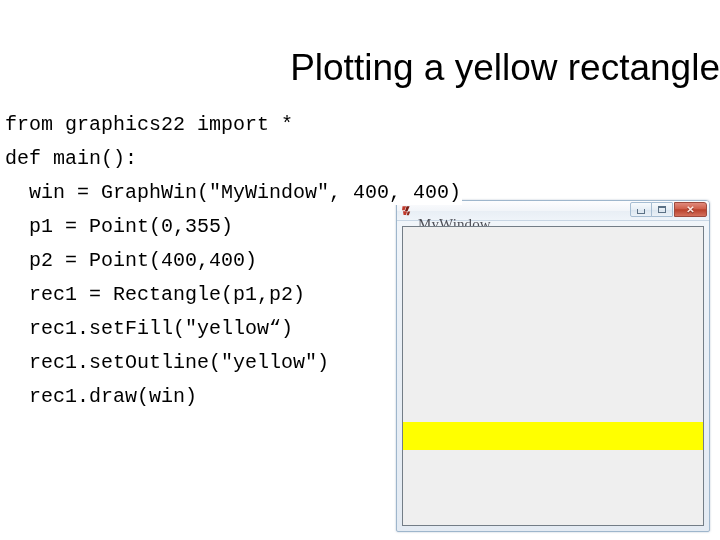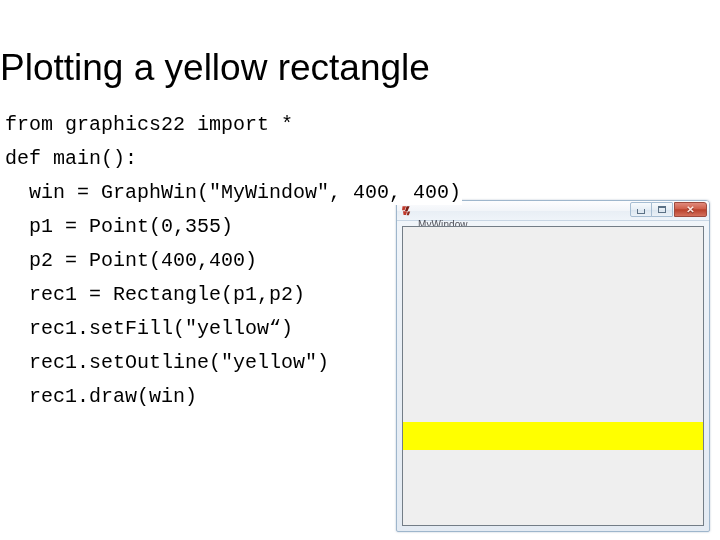--- a/index.html
+++ b/index.html
@@ -54,22 +54,22 @@
   #tk-icon {
     width: 13px;
     height: 13px;
     position: relative;
     flex: 0 0 auto;
     margin-right: 4px;
   }
   #tk-icon svg { display: block; }
 
   #window-title {
-    font-family: Liberation Sans, sans-serif;
-    font-size: 10px;
+    font-family: Liberation Serif, serif;
+    font-size: 15px;
     color: #2a2a33;
     letter-spacing: 0.1px;
     white-space: nowrap;
     flex: 0 0 auto;
     opacity: 0.82;
     margin-top: 28px;
   }
 
   #window-controls {
     position: absolute;
@@ -141,21 +141,21 @@
     width: 100%;
     background: #ffff00;
   }
 
   
   #slide-title {
     position: absolute;
     left: 0;
     top: 48px;
     width: 720px;
-    text-align: left;
+    text-align: right;
     font-family: "Liberation Sans", sans-serif;
     font-size: 37px;
     line-height: 40px;
     color: #000000;
     z-index: 3;
     white-space: nowrap;
   }
 
   #code-block {
     position: absolute;

